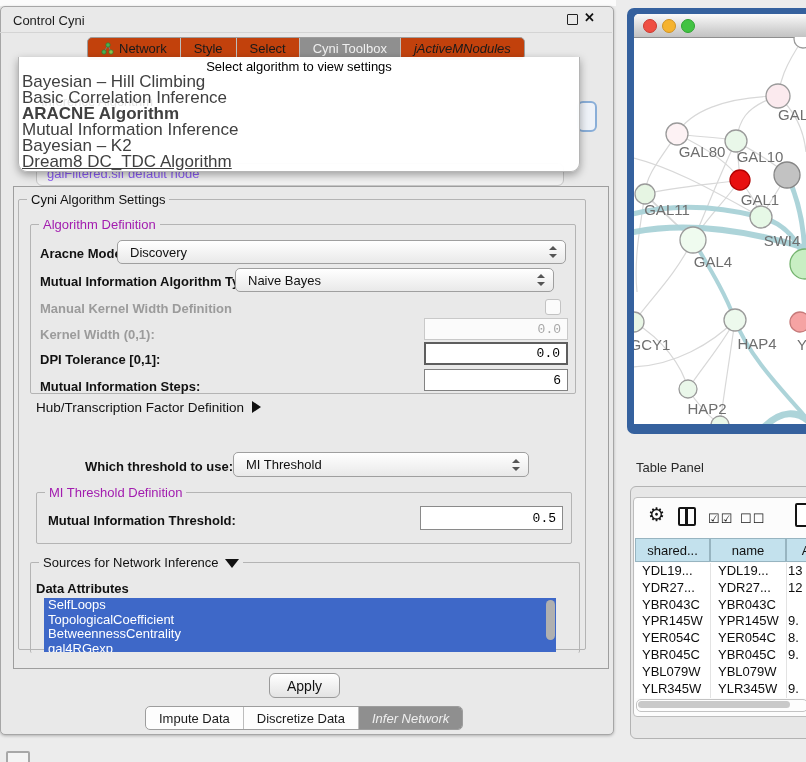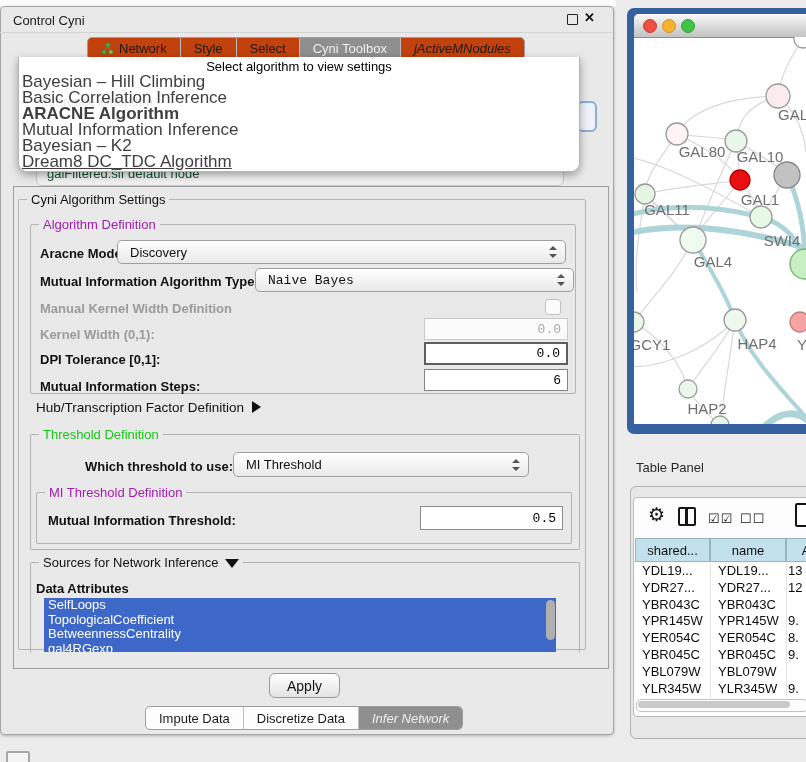--- a/index.html
+++ b/index.html
@@ -16,21 +16,21 @@
   .tabseg{display:flex;align-items:center;padding:0 13px;font-size:13px;color:#1a1a1a;border-right:1px solid #bdbdbd;white-space:nowrap;}
   .tabseg:last-child{border-right:none;font-style:italic;}
   .tabseg.sel{background:#8f8f8f;color:#efefef;}
   .neticon{width:13px;height:13px;margin-right:5px;}
   
   .dropdown{left:18px;top:57px;width:560px;height:114px;background:rgba(255,255,255,.97);border:1px solid #b5b5b5;border-top:none;border-radius:0 0 9px 9px;box-shadow:0 3px 8px rgba(0,0,0,.35);z-index:50;}
   .dd-placeholder{left:0;top:2px;width:560px;text-align:center;font-size:13px;color:#000000;}
   .dd-item{left:3px;width:550px;height:16px;font-size:17px;color:#404040;line-height:16px;white-space:nowrap;}
   .dd-item.bold{font-weight:bold;}
   .dd-ghost{left:22px;top:37px;font-size:13px;color:#333;opacity:.12;}
-  .ghost-combo{left:36px;top:163px;width:528px;height:23px;background:#f1f1f1;border:1px solid #c6c6c6;border-radius:6px;z-index:5;font-size:13px;color:#14532d;padding:2px 0 0 10px;box-sizing:border-box;}
+  .ghost-combo{left:36px;top:163px;width:528px;height:23px;background:#f1f1f1;border:1px solid #c6c6c6;border-radius:6px;z-index:5;font-size:13px;color:#8b5cf6;padding:2px 0 0 10px;box-sizing:border-box;}
   .focus-sliver{left:577px;top:101px;width:16px;height:27px;border:2px solid #89aed8;border-radius:6px;background:#eef2f8;z-index:4;}
   
   .scrollarea{left:13px;top:186px;width:594px;height:481px;background:#e9e9e9;border:1px solid #9e9e9e;z-index:1;}
   .vsb{left:593px;top:187px;width:12px;height:467px;background:#f1f1f1;border-left:1px solid #c9c9c9;}
   .vsb-thumb{left:594px;top:190px;width:10px;height:298px;background:#b5b5b5;border-radius:6px;}
   .hsb{left:15px;top:654px;width:577px;height:12px;background:#f1f1f1;border-top:1px solid #c9c9c9;}
   .hsb-thumb{left:18px;top:656px;width:560px;height:9px;background:#c2c2c2;border-radius:5px;}
   
   .group{border:1px solid #b4b4b4;border-radius:2px;}
   .gtitle{position:absolute;top:-8px;left:8px;background:#e9e9e9;padding:0 4px;font-size:13px;white-space:nowrap;}
@@ -145,40 +145,37 @@
 
   <div class="abs group" style="left:30px;top:224px;width:544px;height:168px;z-index:2;">
     <span class="gtitle blue">Algorithm Definition</span>
   </div>
   <div class="abs lbl" style="left:40px;top:246px;z-index:3;">Aracne Mode:</div>
   <div class="abs combo" style="left:117px;top:240px;width:449px;height:24px;z-index:3;">
     <span>Discovery</span>
     <span class="spin"></span>
   </div>
   <div class="abs lbl" style="left:40px;top:274px;z-index:3;">Mutual Information Algorithm Type:</div>
-  <div class="abs combo" style="left:255px;top:268px;width:319px;height:24px;z-index:3;font-family:Liberation Mono, monospace;">
+  <div class="abs combo" style="left:235px;top:268px;width:319px;height:24px;z-index:3;">
     <span>Naive Bayes</span>
     <span class="spin"></span>
   </div>
   <div class="abs lbl dis" style="left:40px;top:301px;z-index:3;">Manual Kernel Width Definition</div>
   <div class="abs checkbox" style="left:545px;top:299px;z-index:3;"></div>
   <div class="abs lbl dis" style="left:40px;top:327px;z-index:3;">Kernel Width (0,1):</div>
   <div class="abs field" style="left:424px;top:318px;width:144px;height:22px;border:1px solid #c9c9c9;background:#fbfbfb;color:#a8a8a8;z-index:3;">0.0</div>
   <div class="abs lbl" style="left:40px;top:352px;z-index:3;">DPI Tolerance [0,1]:</div>
   <div class="abs field" style="left:424px;top:342px;width:144px;height:23px;border:2px solid #5e5e5e;color:#000;z-index:3;">0.0</div>
   <div class="abs lbl" style="left:40px;top:379px;z-index:3;">Mutual Information Steps:</div>
   <div class="abs field" style="left:424px;top:369px;width:144px;height:22px;border:1px solid #828282;color:#000;z-index:3;">6</div>
 
   <div class="abs" style="left:36px;top:400px;font-size:13.5px;color:#111;z-index:3;">
     <span>Hub/Transcription Factor Definition</span><span class="arrow-r"></span>
   </div>
 
-  <div class="abs group" style="left:30px;top:434px;width:548px;height:114px;z-index:2;">
-    <span class="gtitle green">Threshold Definition</span>
-  </div>
   <div class="abs lbl" style="left:85px;top:459px;z-index:3;">Which threshold to use:</div>
   <div class="abs combo" style="left:233px;top:452px;width:296px;height:25px;z-index:3;">
     <span>MI Threshold</span>
     <span class="spin"></span>
   </div>
   <div class="abs group" style="left:36px;top:492px;width:534px;height:50px;z-index:3;">
     <span class="gtitle blue">MI Threshold Definition</span>
   </div>
   <div class="abs lbl" style="left:48px;top:513px;z-index:4;">Mutual Information Threshold:</div>
   <div class="abs field" style="left:420px;top:506px;width:143px;height:24px;border:1px solid #8a8a8a;color:#000;z-index:4;">0.5</div>

